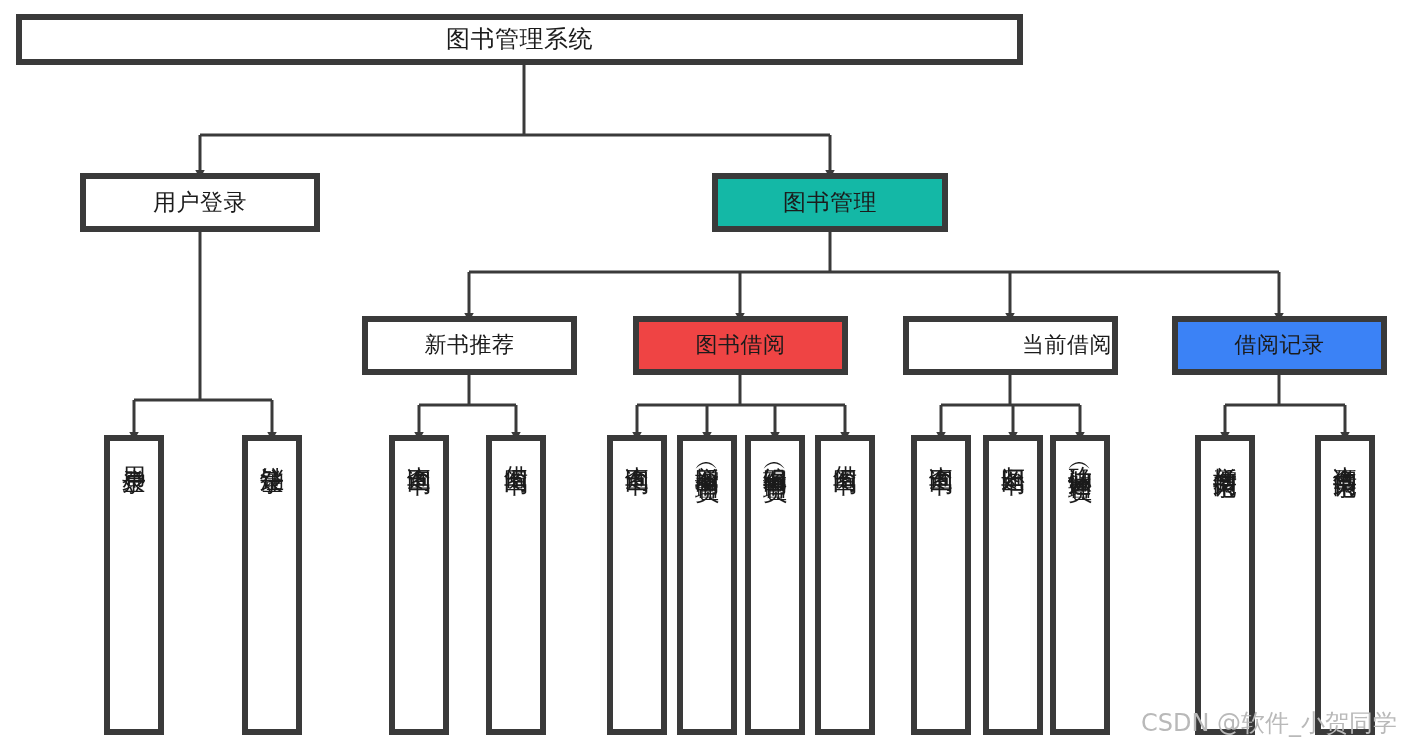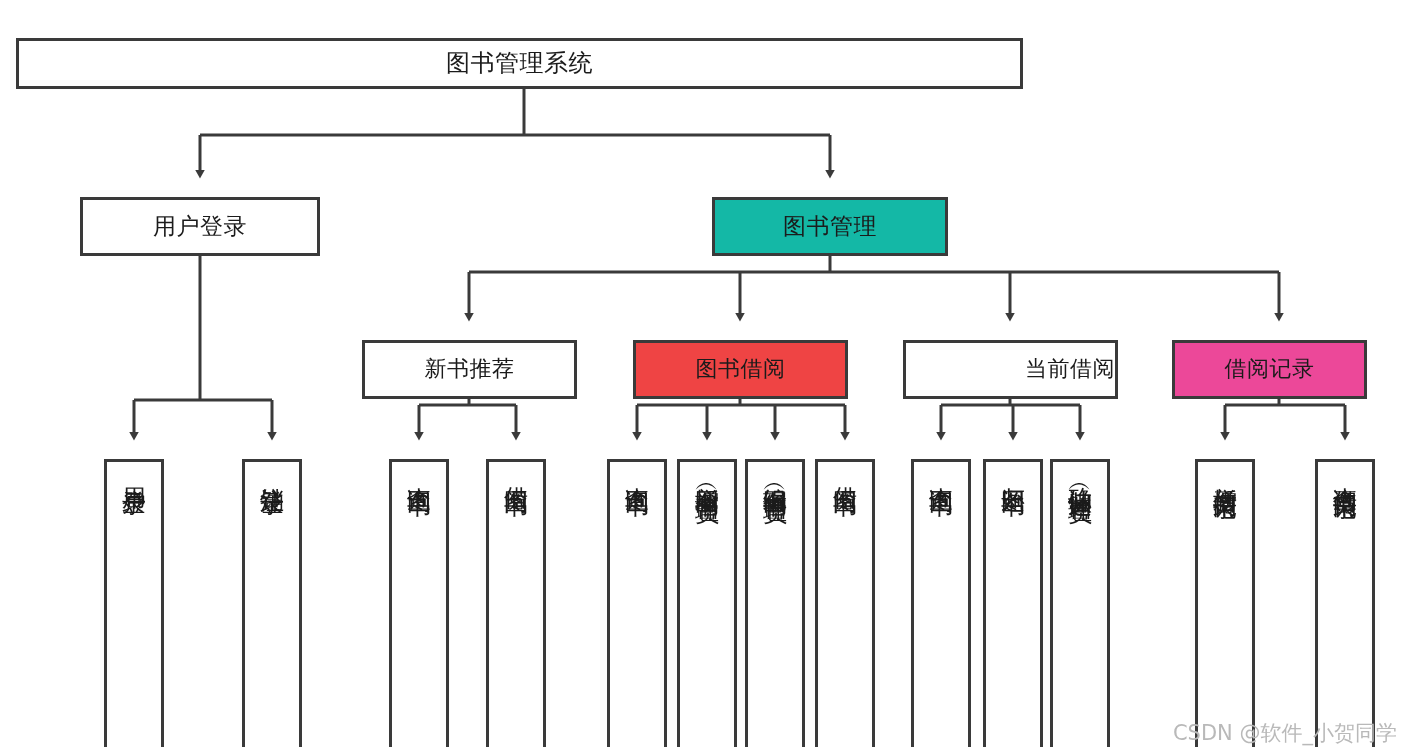--- a/index.html
+++ b/index.html
@@ -22,26 +22,25 @@
     position: absolute;
     left: 0;
     top: 0;
     width: 1405px;
     height: 747px;
   }
   .node-box {
     position: absolute;
     box-sizing: border-box;
     background: #ffffff;
-    border: 3px solid #f97316;
+    border: 6px solid #f97316;
     display: flex;
     align-items: center;
     justify-content: center;
     overflow: hidden;
-    margin-top: 24px;
   }
   .node-label {
     color: #1b1b1b;
     text-align: center;
     line-height: 1.12;
     white-space: nowrap;
     letter-spacing: 0.5px;
   }
   .node-root .node-label {
     font-size: 24px;
@@ -61,22 +60,22 @@
     font-size: 24px;
     writing-mode: vertical-rl;
     text-orientation: upright;
     line-height: 1.0;
     letter-spacing: 2px;
     white-space: nowrap;
   }
   .watermark {
     position: absolute;
     right: 8px;
-    bottom: 0;
-    font-size: 21px;
+    bottom: 8px;
+    font-size: 24px;
     color: #b9b9b9;
     white-space: nowrap;
     pointer-events: none;
     font-family: "DejaVu Sans", "Liberation Sans", sans-serif;
     margin-left: 44px;
   }
 </style>
 </head>
 <body>
 
@@ -137,21 +136,21 @@
       </div>
       <div class="node-box node-level2" style="left: 362px; top: 316px; width: 215px; height: 59px; border-color: rgb(58, 58, 58); background: rgb(255, 255, 255);">
         <span class="node-label" style="color: rgb(27, 27, 27);">新书推荐</span>
       </div>
       <div class="node-box node-level2" style="left: 633px; top: 316px; width: 215px; height: 59px; border-color: rgb(58, 58, 58); background: #ef4444;">
         <span class="node-label" style="color: rgb(27, 27, 27);">图书借阅</span>
       </div>
       <div class="node-box node-level2" style="left: 903px; top: 316px; width: 215px; height: 59px; border-color: rgb(58, 58, 58); background: rgb(255, 255, 255); justify-content: flex-end;">
         <span class="node-label" style="color: rgb(27, 27, 27);">当前借阅</span>
       </div>
-      <div class="node-box node-level2" style="left: 1172px; top: 316px; width: 195px; height: 59px; border-color: rgb(58, 58, 58); background: #ec4899;">
+      <div class="node-box node-level2" style="left: 1172px; top: 316px; width: 215px; height: 59px; border-color: rgb(58, 58, 58); background: #3b82f6;">
         <span class="node-label" style="color: rgb(27, 27, 27);">借阅记录</span>
       </div>
       <div class="node-box node-leaf" style="left: 104px; top: 435px; width: 60px; height: 300px; border-color: rgb(58, 58, 58); background: rgb(255, 255, 255);">
         <span class="node-label" style="color: rgb(27, 27, 27);">用户登录</span>
       </div>
       <div class="node-box node-leaf" style="left: 242px; top: 435px; width: 60px; height: 300px; border-color: rgb(58, 58, 58); background: rgb(255, 255, 255);">
         <span class="node-label" style="color: rgb(27, 27, 27);">注销登录</span>
       </div>
       <div class="node-box node-leaf" style="left: 389px; top: 435px; width: 60px; height: 300px; border-color: rgb(58, 58, 58); background: rgb(255, 255, 255);">
         <span class="node-label" style="color: rgb(27, 27, 27);">查询图书</span>

